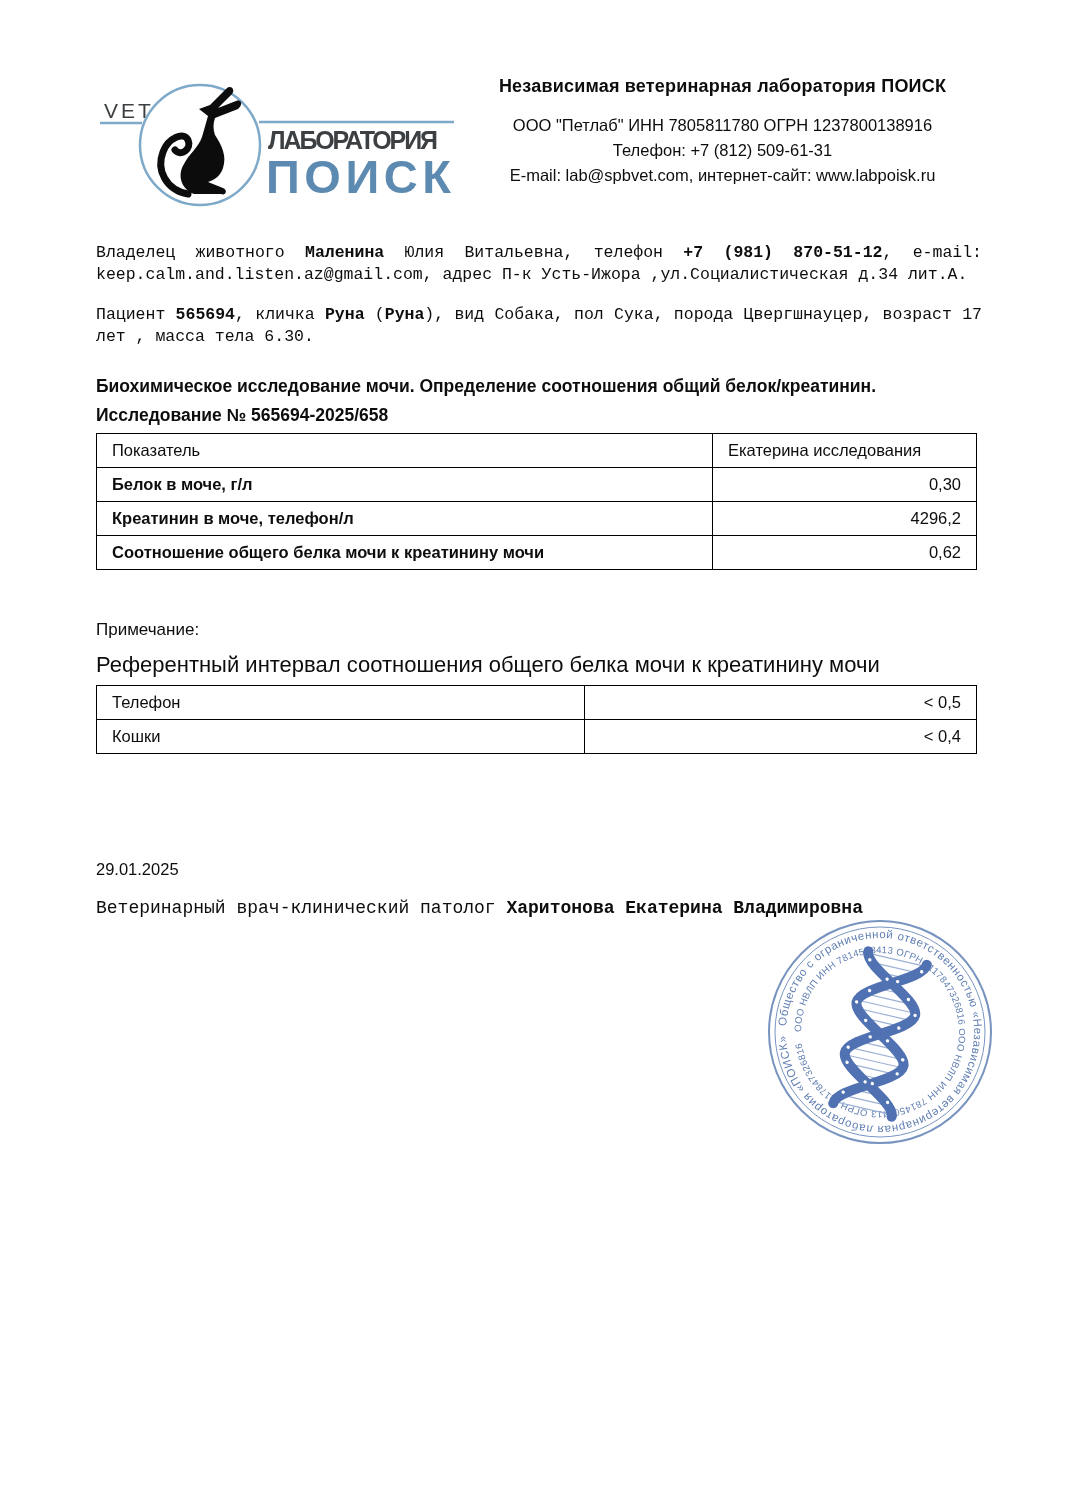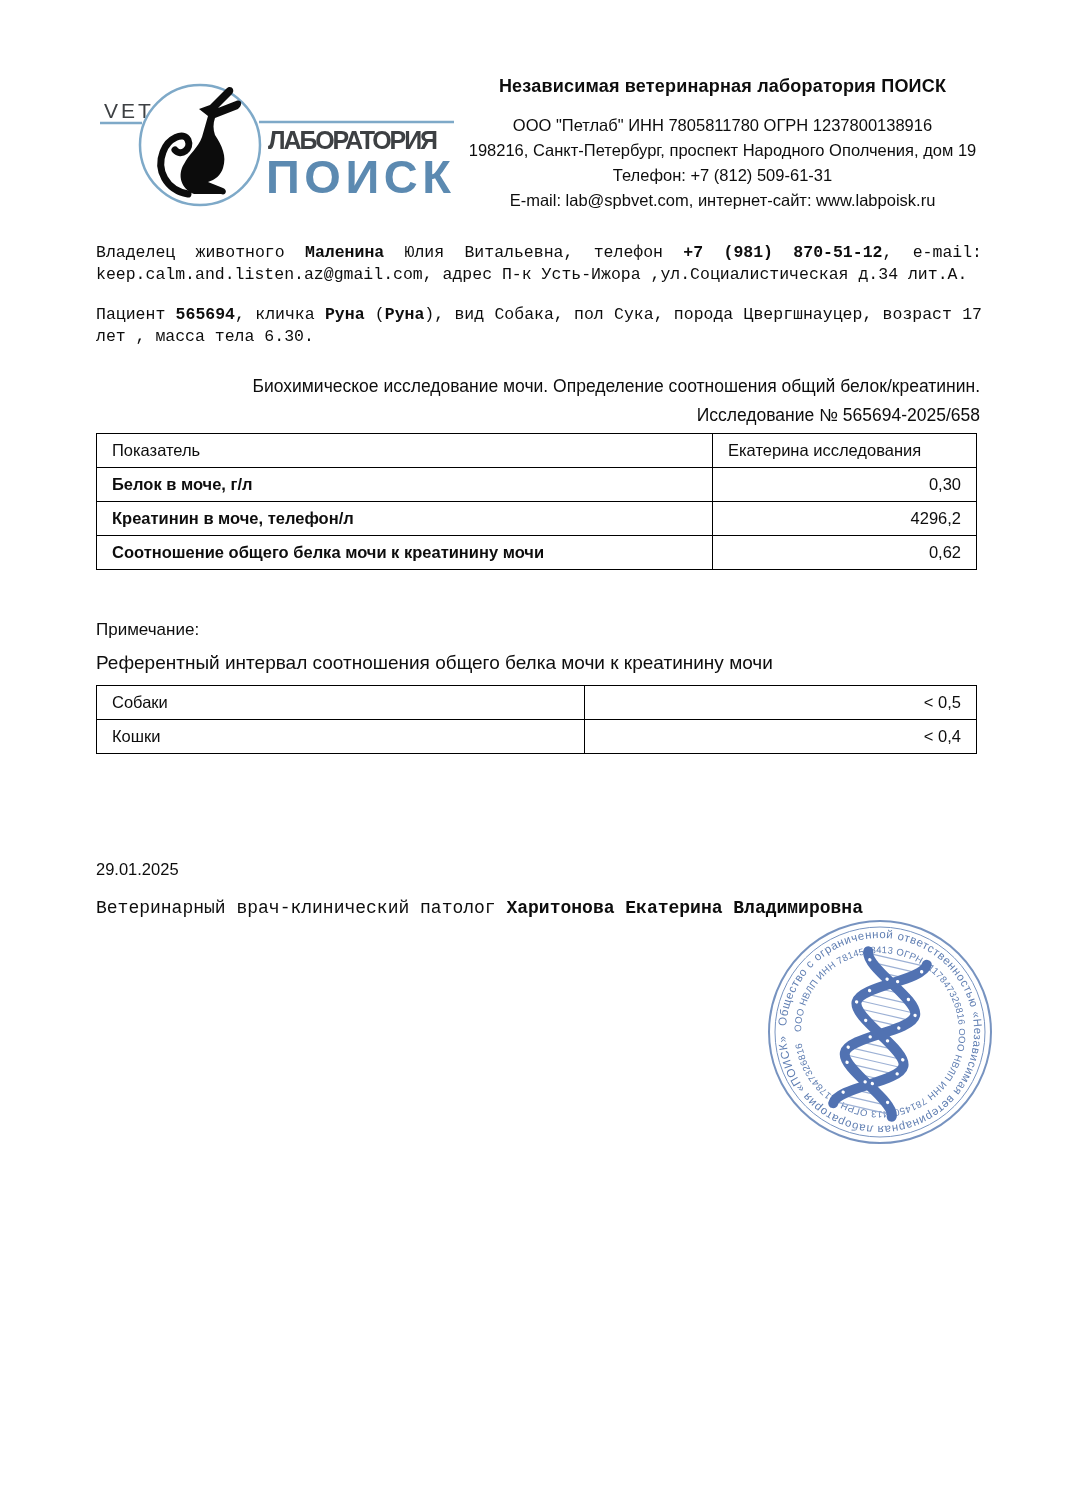--- a/index.html
+++ b/index.html
@@ -13,34 +13,34 @@
   
   .hdr-right { left:460px; top:76px; width:525px; text-align:center; }
   .hdr-title { font-size:18px; font-weight:bold; margin-bottom:16px; letter-spacing:0.2px; }
   .hdr-line { font-size:16.5px; line-height:25px; }
 
   
   .para { left:96px; width:886px; font-size:16.5px; line-height:22px; text-align:justify; }
   .owner { top:242px; }
   .patient { top:304px; }
 
-  .study { left:96px; top:372px; width:884px; text-align:right;
-           font-weight:normal; font-size:17.5px; line-height:29px; }
+  .study { left:96px; top:372px; width:884px; text-align:left;
+           font-weight:bold; font-size:17.5px; line-height:29px; }
 
   
   table.rpt { border-collapse:collapse; table-layout:fixed; width:881px; }
   table.rpt td { border:1.6px solid #000; height:33px; padding:0 15px;
                  font-size:16.5px; vertical-align:middle; overflow:hidden; white-space:nowrap; }
   td.val { text-align:right; }
   td.b { font-weight:bold; }
   .t1 { left:96px; top:433px;padding-left:28px; }
   .t2 { left:96px; top:685px; }
 
   .note-title { left:96px; top:620px; font-size:17px; font-weight:normal; }
-  .note-text  { left:96px; top:652px; font-size:19px; }
+  .note-text  { left:96px; top:652px; font-size:22px; }
 
   .date-line   { left:96px; top:860px; font-size:16.5px; }
   .doctor-line { left:96px; top:898px; font-size:18px; }
 
   .stamp { left:758px; top:910px; opacity:0.88; }
 </style>
 </head>
 <body>
 
 <div class="page">
@@ -72,21 +72,20 @@
                C 132,114 130,120 125,118
                Z" fill="#0c0c0c"></path>
     </g>
     <text x="172" y="73" font-size="25" font-weight="600" letter-spacing="2" fill="#3d4043" textLength="172">ЛАБОРАТОРИЯ</text>
     <text x="170" y="117" font-size="47" font-weight="bold" letter-spacing="1" fill="#5c8ab1" textLength="186">ПОИСК</text>
   </svg>
 
   <div class="abs hdr-right">
     <div class="hdr-title">Независимая ветеринарная лаборатория ПОИСК</div>
     <div class="hdr-line">ООО "Петлаб" ИНН 7805811780 ОГРН 1237800138916</div>
-    <div class="hdr-line">198216, Санкт-Петербург, проспект Народного Ополчения, дом 19</div>
     <div class="hdr-line">Телефон: +7 (812) 509-61-31</div>
     <div class="hdr-line">E-mail: lab@spbvet.com, интернет-сайт: www.labpoisk.ru</div>
   </div>
 
   <p class="abs para owner"><span>Владелец животного </span><b>Маленина</b><span> Юлия Витальевна, телефон </span><b>+7 (981) 870-51-12</b><span>, e-mail: keep.calm.and.listen.az@gmail.com, адрес П-к Усть-Ижора ,ул.Социалистическая д.34 лит.А.</span></p>
 
   <p class="abs para patient"><span>Пациент </span><b>565694</b><span>, кличка </span><b>Руна</b><span> (</span><b>Руна</b><span>), вид Собака, пол Сука, порода Цвергшнауцер, возраст 17 лет , масса тела 6.30.</span></p>
 
   <div class="abs study">
     <div>Биохимическое исследование мочи. Определение соотношения общий белок/креатинин.</div>
@@ -121,21 +120,21 @@
   <div class="abs note-title">Примечание:</div>
   <div class="abs note-text">Референтный интервал соотношения общего белка мочи к креатинину мочи</div>
 
   <table class="rpt abs t2">
     <colgroup>
         <col style="width:55.4%">
         <col style="width:44.6%">
       </colgroup>
     <tbody>
         <tr>
-      <td>Собаки</td>
+      <td>Телефон</td>
       <td class="val">&lt; 0,5</td>
     </tr>
     <tr>
       <td>Кошки</td>
       <td class="val">&lt; 0,4</td>
     </tr>
   </tbody>
     </table>
 
   <div class="abs date-line">29.01.2025</div>

